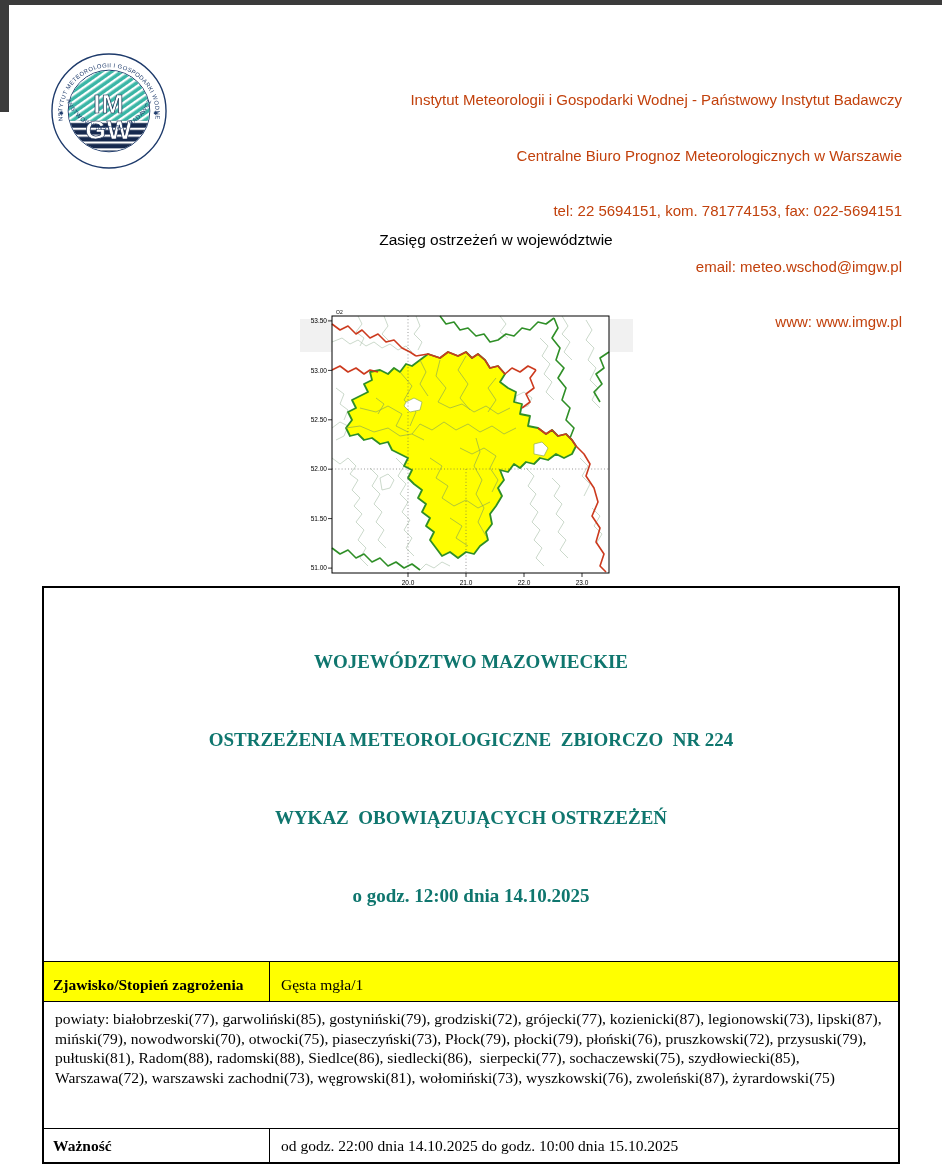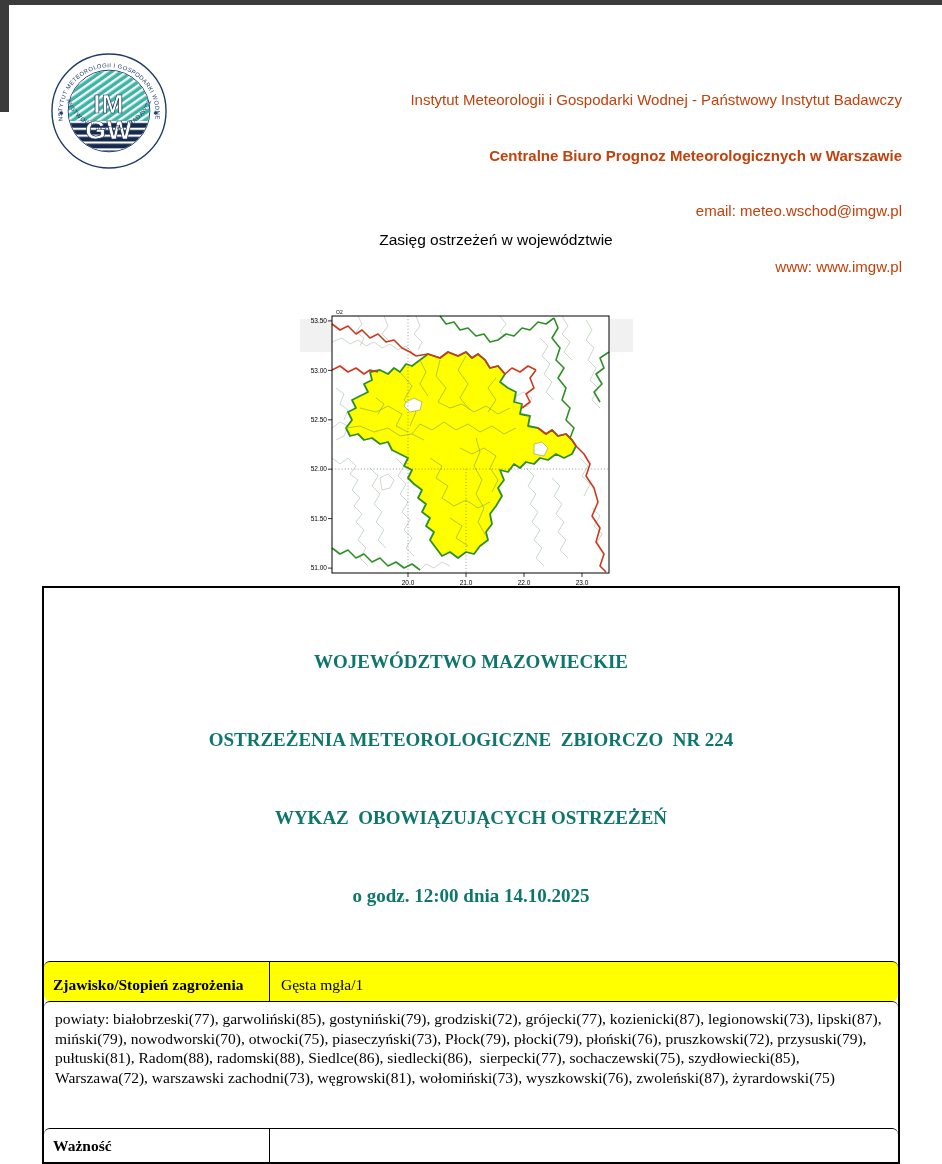--- a/index.html
+++ b/index.html
@@ -7,36 +7,36 @@
     width:942px;height:1164px;position:relative;background:#ffffff;
     overflow:hidden;font-family:"Liberation Sans",sans-serif;color:#000;
   }
   .top-strip{position:absolute;left:0;top:0;width:942px;height:5px;background:#3b3b3b;}
   .left-strip{position:absolute;left:0;top:0;width:9px;height:112px;background:#3b3b3b;}
 
   .logo-wrap{position:absolute;left:50px;top:52px;width:118px;height:118px;}
 
   .contact{position:absolute;top:54px;right:40px;width:640px;text-align:right;
     color:#c2410c;font-size:15px;line-height:18.5px;white-space:pre-wrap;}
-  .contact .b{font-weight:bold;}
+  .contact .b{font-weight:normal;}
 
   .section-title{position:absolute;left:46px;top:231px;width:900px;text-align:center;
     font-size:15.5px;color:#000;}
 
   .map-band{position:absolute;left:300px;top:272px;width:333px;height:33px;
     background:#f1f1f1;text-align:center;font-size:12px;line-height:15px;color:#1a1a1a;
     padding-top:2px;box-sizing:border-box;margin-top:47px;}
 
   .map-svg{position:absolute;left:300px;top:308px;width:335px;height:285px;pointer-events:none;}
 
   .warning-table{position:absolute;left:42px;top:586px;width:858px;border:2px solid #000;
     background:#fff;font-family:"Liberation Serif",serif;font-size:15.5px;box-sizing:border-box;}
   .ttitle{min-height:107px;text-align:center;color:#0f766e;font-weight:bold;
     font-size:19px;line-height:26px;padding-top:9px;box-sizing:border-box;white-space:pre-wrap;}
-  .trow{display:flex;border-top:1px solid #000;align-items:stretch;border-radius:6px;}
+  .trow{display:flex;border-top:1px solid #000;align-items:stretch;}
   .tlabel{flex:0 0 226px;width:226px;border-right:1px solid #000;font-weight:bold;
     padding:7px 8px 4px 9px;box-sizing:border-box;line-height:19.5px;white-space:pre-wrap;}
   .tvalue{flex:1;padding:7px 10px 4px 11px;box-sizing:border-box;line-height:19.5px;white-space:pre-wrap;}
   .row-yellow{background:#ffff00;}
   .row-yellow .tlabel,.row-yellow .tvalue{padding-top:13px;}
   .h39{min-height:39px;} .h126{min-height:126px;} .h33{min-height:33px;}
 </style>
 </head>
 <body>
 
@@ -75,20 +75,21 @@
       <textPath href="#arcBot" startOffset="50%" text-anchor="middle">PAŃSTWOWY INSTYTUT BADAWCZY</textPath>
     </text>
     <text x="9" y="64" font-size="6" fill="#1d3a6b">✱</text>
     <text x="105" y="64" font-size="6" fill="#1d3a6b">✱</text>
   </svg>
 </div>
 
 <div class="contact">
   <div>Instytut Meteorologii i Gospodarki Wodnej - Państwowy Instytut Badawczy</div>
   <div class="b">Centralne Biuro Prognoz Meteorologicznych w Warszawie</div>
+  <div>tel: 22 5694151, kom. 781774153, fax: 022-5694151</div>
   <div>email: meteo.wschod@imgw.pl</div>
   <div>www: www.imgw.pl</div>
 </div>
 
 <div class="section-title">Zasięg ostrzeżeń w województwie</div>
 
 <div class="map-band">
   <div>Gęsta mgła</div>
   <div>2025-10-07 12:00</div>
 </div>
@@ -208,15 +209,16 @@
     <div class="tlabel">Zjawisko/Stopień zagrożenia</div>
     <div class="tvalue">Gęsta mgła/1</div>
   </div>
 
   <div class="trow h126">
     <div class="tvalue">powiaty: białobrzeski(77), garwoliński(85), gostyniński(79), grodziski(72), grójecki(77), kozienicki(87), legionowski(73), lipski(87), miński(79), nowodworski(70), otwocki(75), piaseczyński(73), Płock(79), płocki(79), płoński(76), pruszkowski(72), przysuski(79), pułtuski(81), Radom(88), radomski(88), Siedlce(86), siedlecki(86),  sierpecki(77), sochaczewski(75), szydłowiecki(85), Warszawa(72), warszawski zachodni(73), węgrowski(81), wołomiński(73), wyszkowski(76), zwoleński(87), żyrardowski(75)</div>
   </div>
 
   <div class="trow h33">
     <div class="tlabel">Ważność</div>
+    <div class="tvalue">od godz. 22:00 dnia 14.10.2025 do godz. 10:00 dnia 15.10.2025</div>
   </div>
 
 </div>
 
 </body></html>

